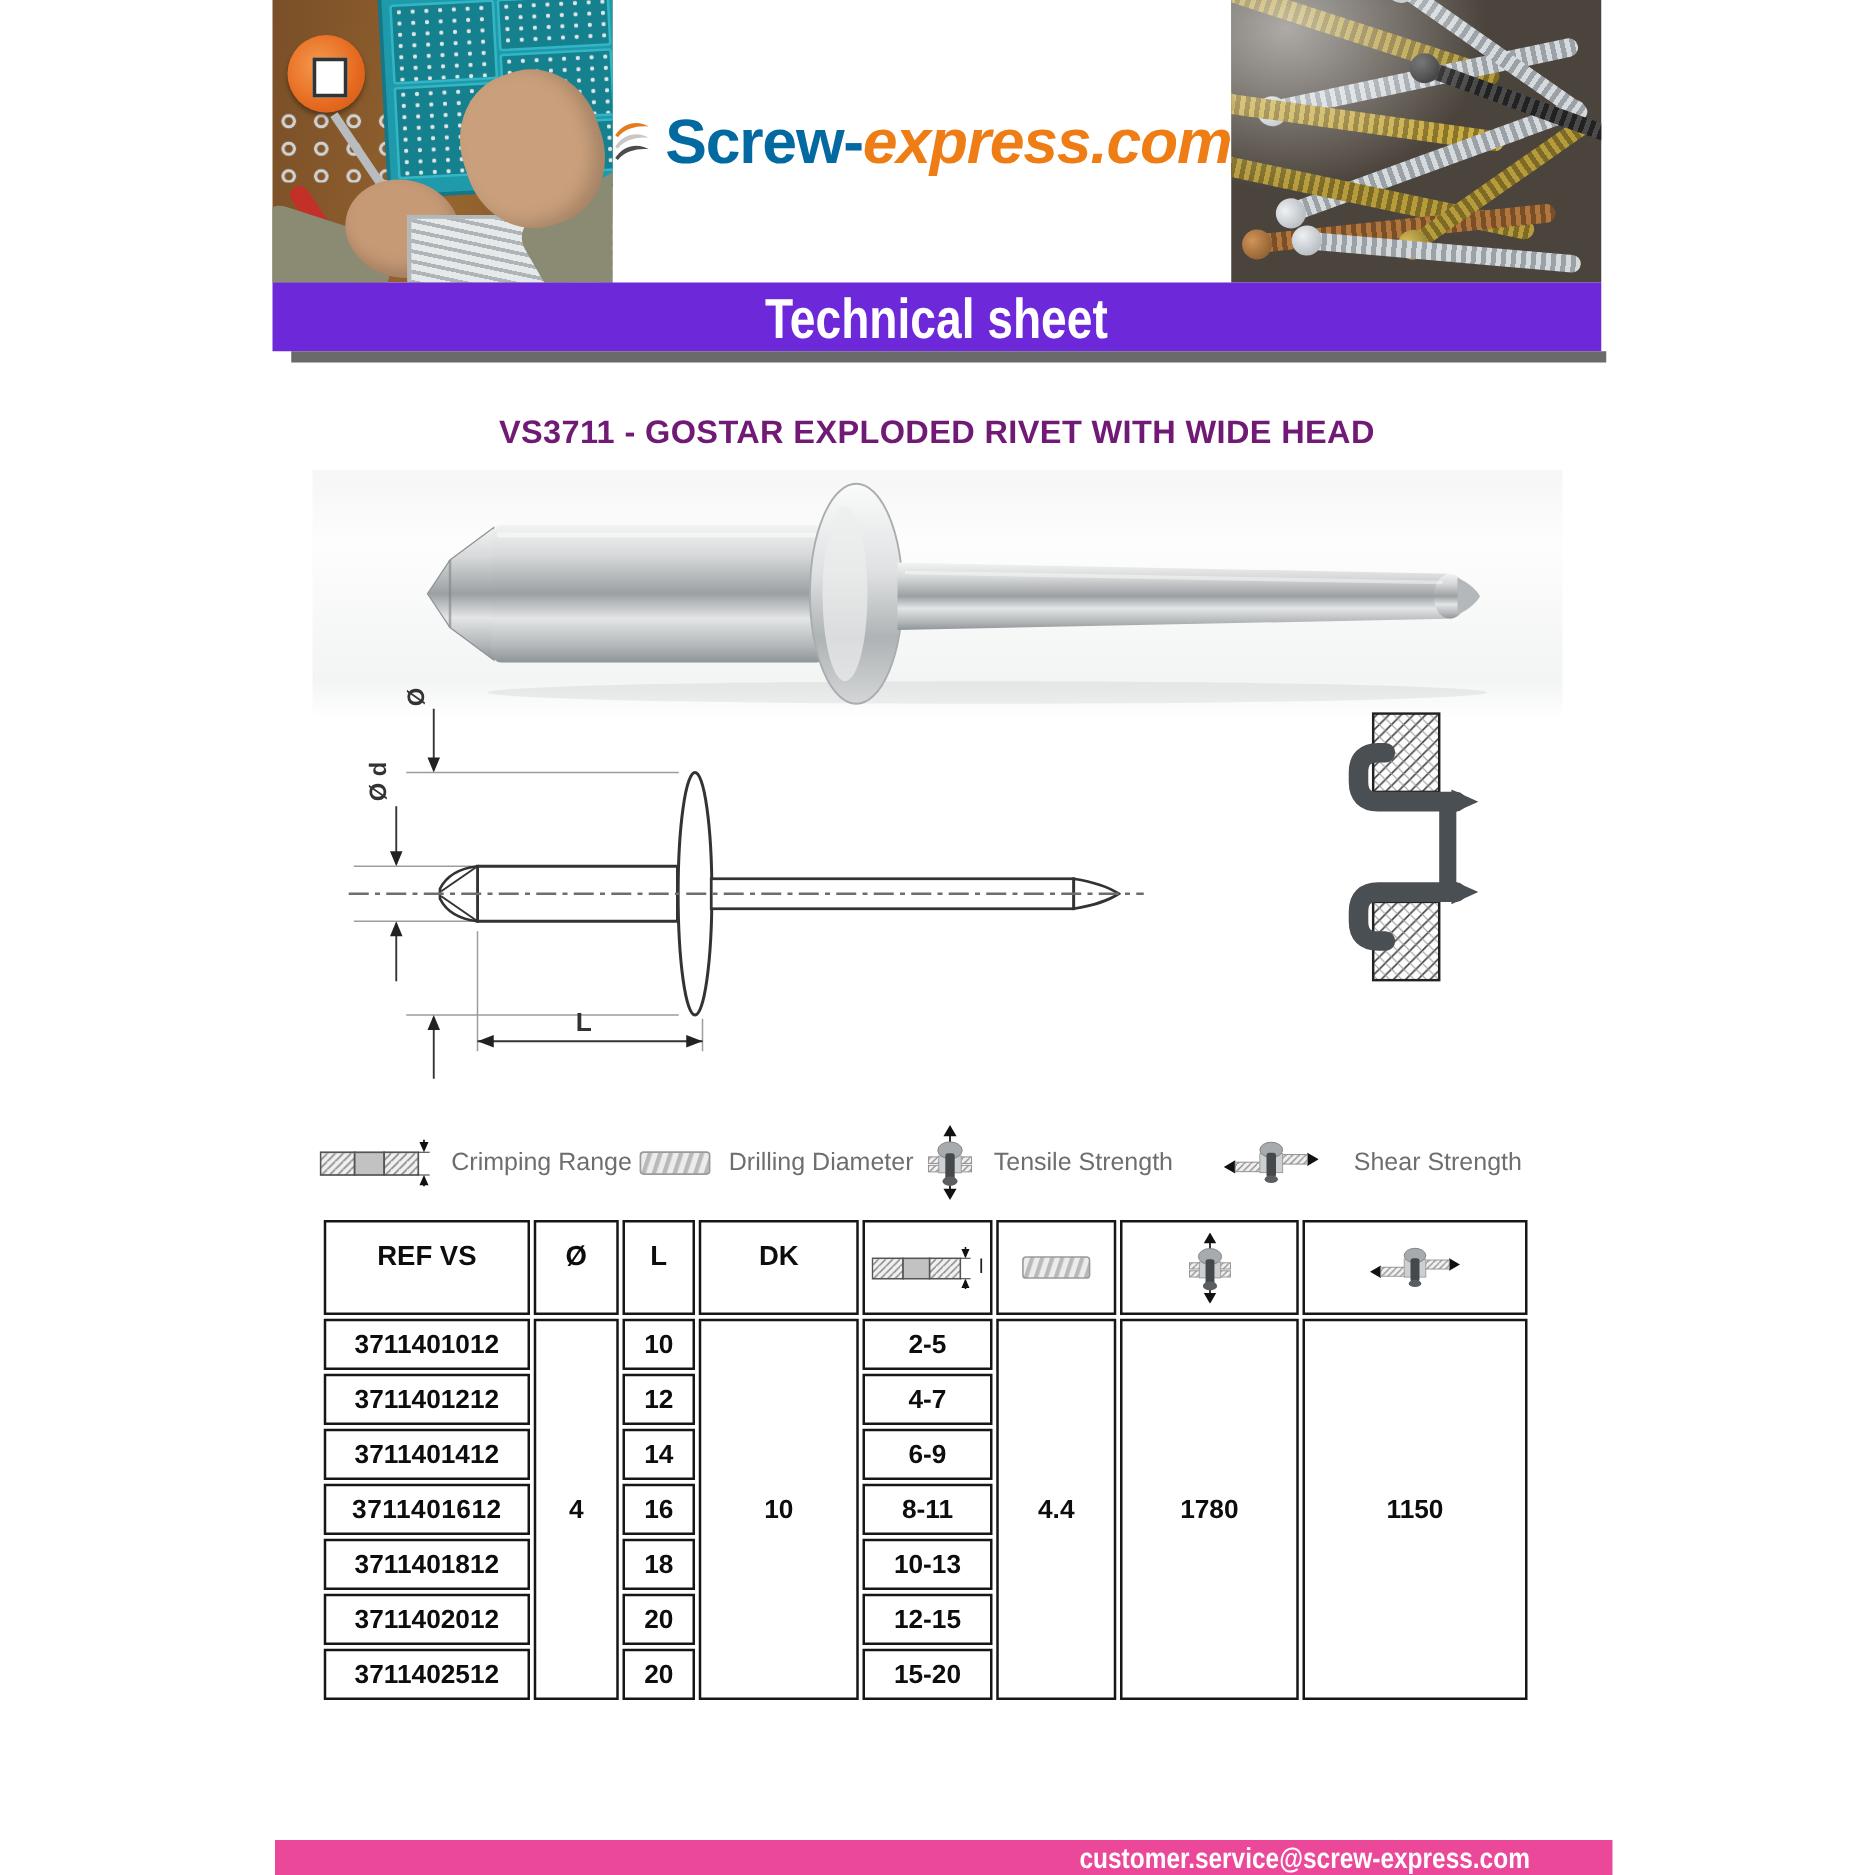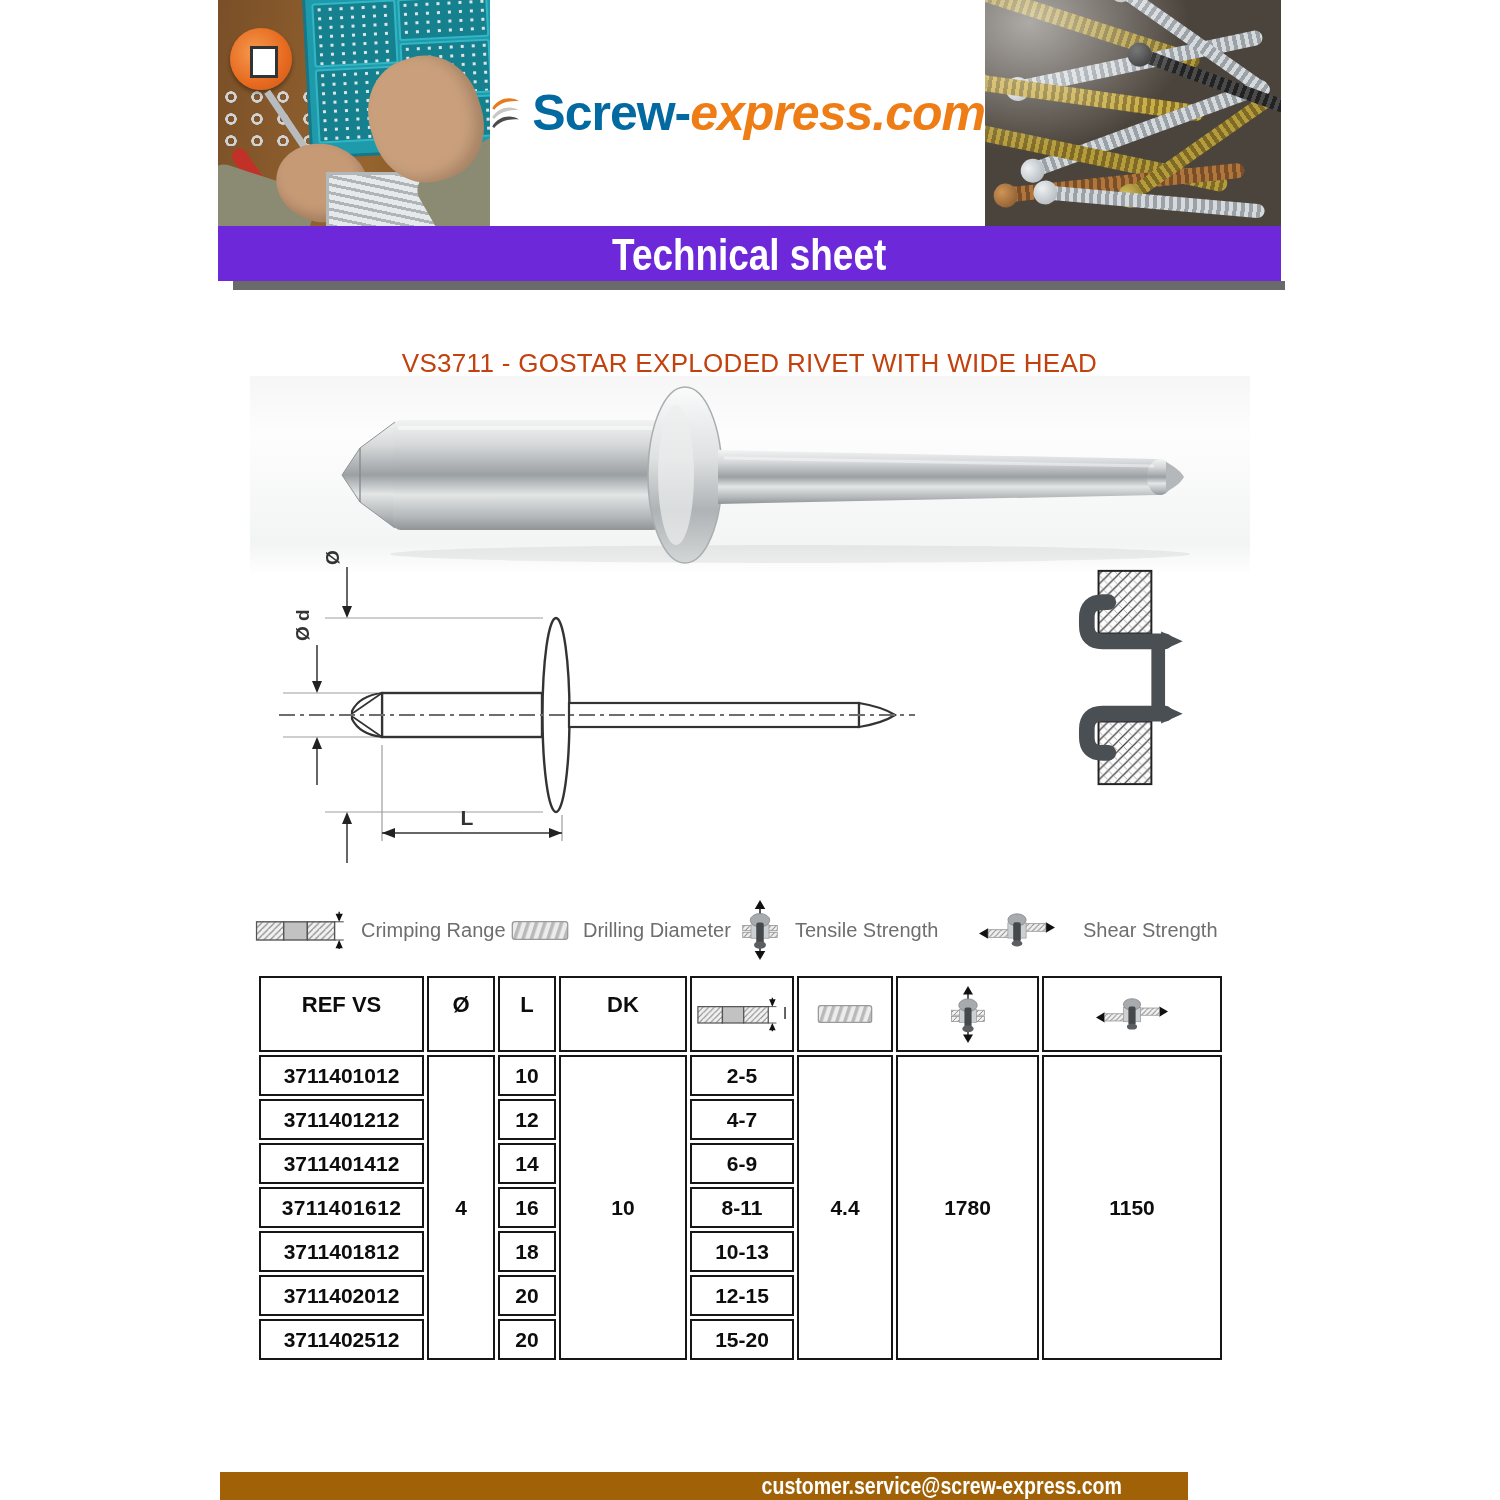--- a/index.html
+++ b/index.html
@@ -64,22 +64,22 @@
   .logo{position:absolute;left:490px;top:0;width:495px;height:226px;display:flex;align-items:center;justify-content:center;gap:10px;}
   .logo-text{font-size:50px;font-weight:700;letter-spacing:-1px;white-space:nowrap;}
   .logo-dark{color:#0369a1;}
   .logo-orange{color:#ee7d15;font-style:italic;}
 
   
   .banner{position:absolute;left:218px;top:226px;width:1063px;height:55px;background:#6d28d9;
           display:flex;align-items:flex-end;justify-content:center;}
   .banner-text{color:#fff;font-size:45px;font-weight:700;transform:scaleX(.82);letter-spacing:0;}
   .banner-shadow{position:absolute;left:233px;top:281px;width:1052px;height:9px;background:#6a6a6a;}
-  .product-title{position:absolute;left:218px;top:348px;width:1063px;text-align:center;
-          color:#c2410c;font-size:26px;font-weight:400;letter-spacing:.3px;}
+  .product-title{position:absolute;left:218px;top:330px;width:1063px;text-align:center;
+          color:#701a75;font-size:26px;font-weight:700;letter-spacing:.3px;}
 
   
   .photo-backdrop{position:absolute;left:250px;top:376px;width:1000px;height:198px;
      background:linear-gradient(180deg,#f6f6f6,#fdfdfd 30%,#f3f4f4 85%,#fff);}
   .rivet-photo{position:absolute;left:320px;top:380px;}
 
   
   .diagram{position:absolute;left:265px;top:545px;}
   .installed{position:absolute;left:1058px;top:565px;}
   .dim-text{font-family:"Liberation Sans",sans-serif;font-size:19px;font-weight:600;fill:#333;}
@@ -96,21 +96,21 @@
   .spec-table td,.spec-table th{border:2px solid #161616;background:#fff;text-align:center;vertical-align:middle;
       font-size:21px;font-weight:700;color:#0d0d0d;padding:0;box-sizing:border-box;}
   .spec-table th{height:76px;vertical-align:top;padding-top:14px;font-size:22px;}
   .spec-table th.icon-th{vertical-align:middle;padding-top:0;}
   .spec-table td{height:41px;}
   .ref-alt{font-size:19px;letter-spacing:.4px;}
   .dim-l-label{font-size:16px;font-weight:400;margin-left:4px;color:#222;}
   .th-flex{display:flex;align-items:center;justify-content:center;height:56px;}
 
   
-  .footer-bar{position:absolute;left:220px;top:1472px;width:968px;height:28px;background:#a16207;
+  .footer-bar{position:absolute;left:220px;top:1472px;width:1070px;height:28px;background:#ec4899;
       display:flex;align-items:center;justify-content:flex-end;padding-right:66px;box-sizing:border-box;}
   .footer-text{color:#fff;font-size:23px;font-weight:700;transform:scaleX(.85);transform-origin:right center;white-space:nowrap;}
 </style>
 </head>
 <body>
 
 <svg width="0" height="0" style="position:absolute" aria-hidden="true">
   <defs>
     <pattern id="hx" width="7" height="7" patternUnits="userSpaceOnUse">
       <rect width="7" height="7" fill="#f1f1f1"></rect>

